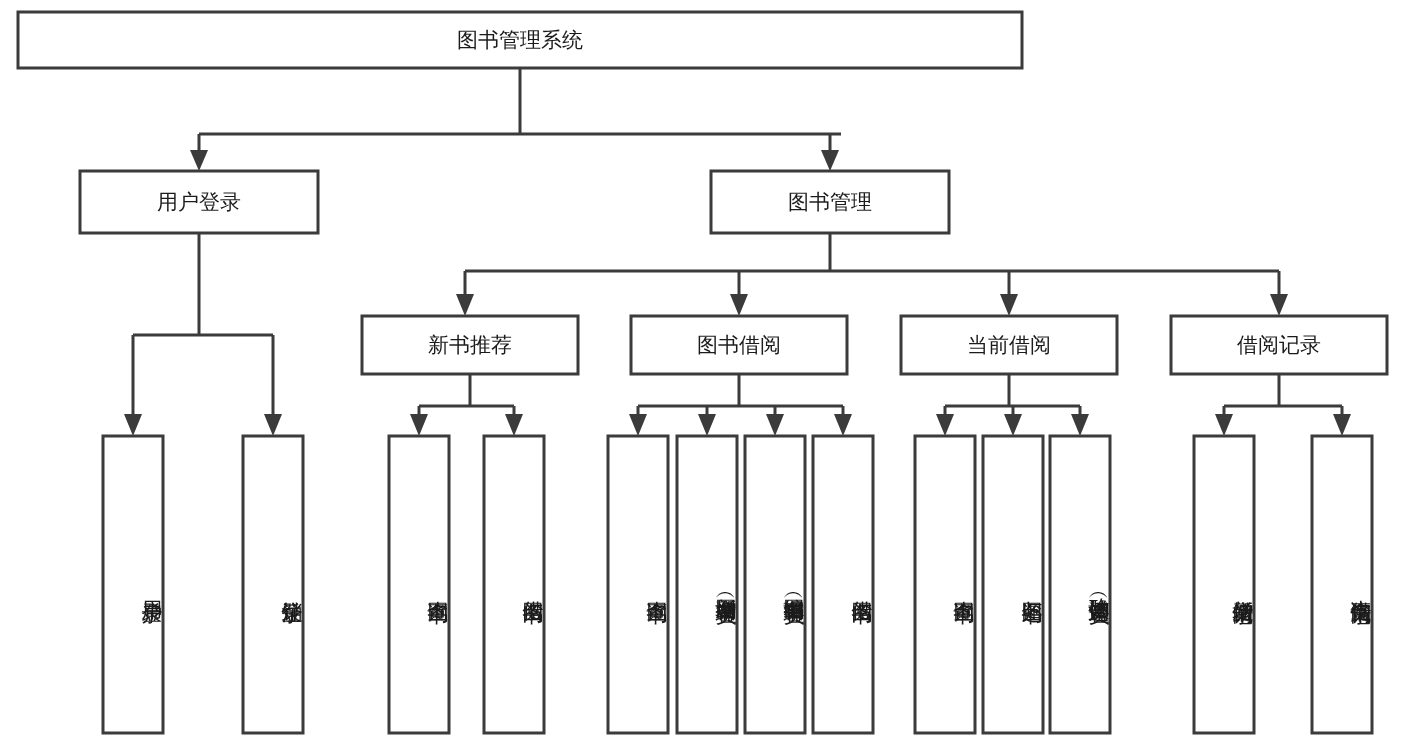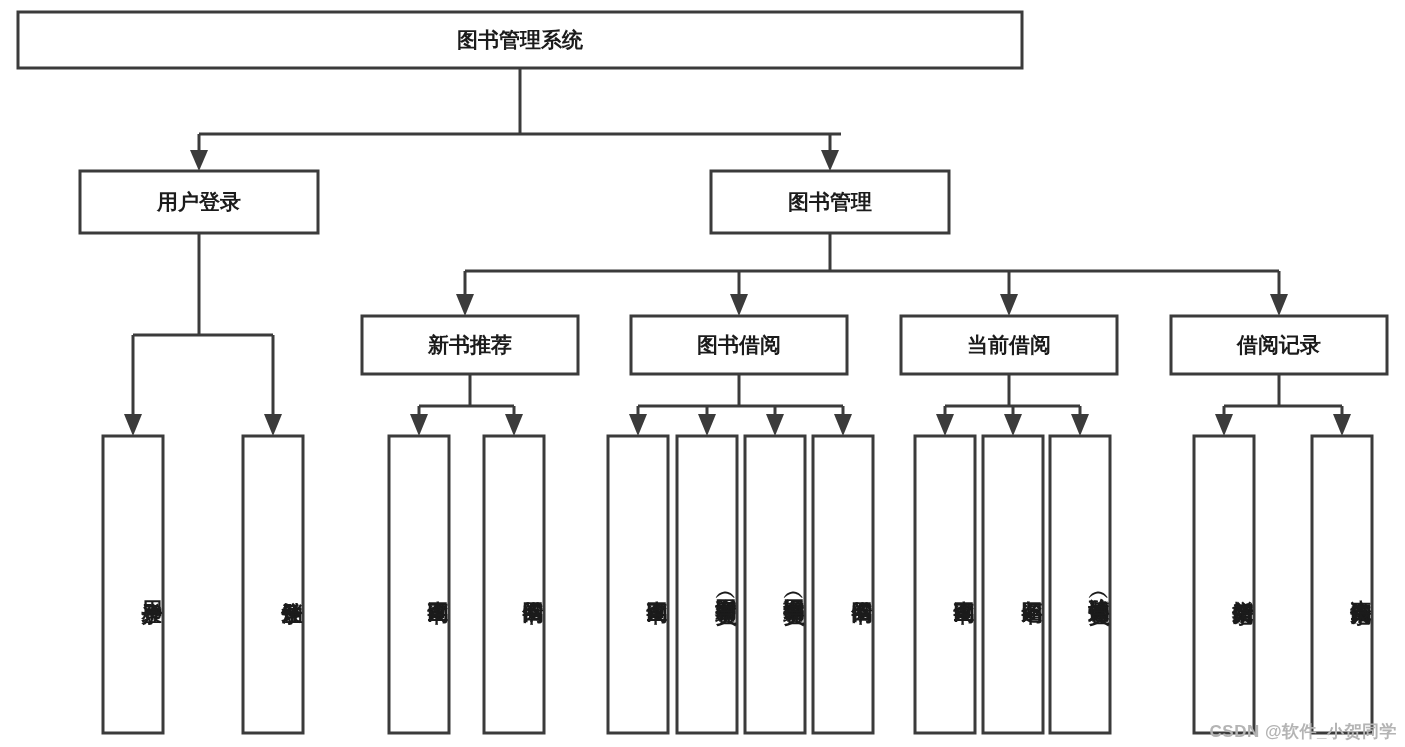--- a/index.html
+++ b/index.html
@@ -12,21 +12,20 @@
     height: 747px;
     font-family: "Liberation Sans", "DejaVu Sans", sans-serif;
     overflow: hidden;
     position: relative;
   }
   #diagram-root {
     position: relative;
     width: 1405px;
     height: 747px;
     background: #ffffff;
-    font-weight: bold;
   }
   svg.diagram-canvas {
     position: absolute;
     left: 0;
     top: 0;
     width: 1405px;
     height: 747px;
   }
   .node-rect {
     fill: #ffffff;
@@ -213,14 +212,13 @@
   <div class="node-label-v" style="left:608px;  top:446px; width:60px;  height:280px;">查询图书</div>
   <div class="node-label-v" style="left:677px;  top:440px; width:60px;  height:290px;">新增图书（管理员）</div>
   <div class="node-label-v" style="left:745px;  top:440px; width:60px;  height:290px;">编辑图书（管理员）</div>
   <div class="node-label-v" style="left:813px;  top:446px; width:60px;  height:280px;">借阅图书</div>
   <div class="node-label-v" style="left:915px;  top:446px; width:60px;  height:280px;">查询图书</div>
   <div class="node-label-v" style="left:983px;  top:446px; width:60px;  height:280px;">归还图书</div>
   <div class="node-label-v" style="left:1050px; top:440px; width:60px;  height:290px;">确认归还（管理员）</div>
   <div class="node-label-v" style="left:1194px; top:446px; width:60px;  height:280px;">新增借阅记录</div>
   <div class="node-label-v" style="left:1312px; top:446px; width:60px;  height:280px;">查询借阅记录</div>
 
-  <div class="watermark">CSDN @软件_小贺同学</div>
 </div>
 
 </body></html>

